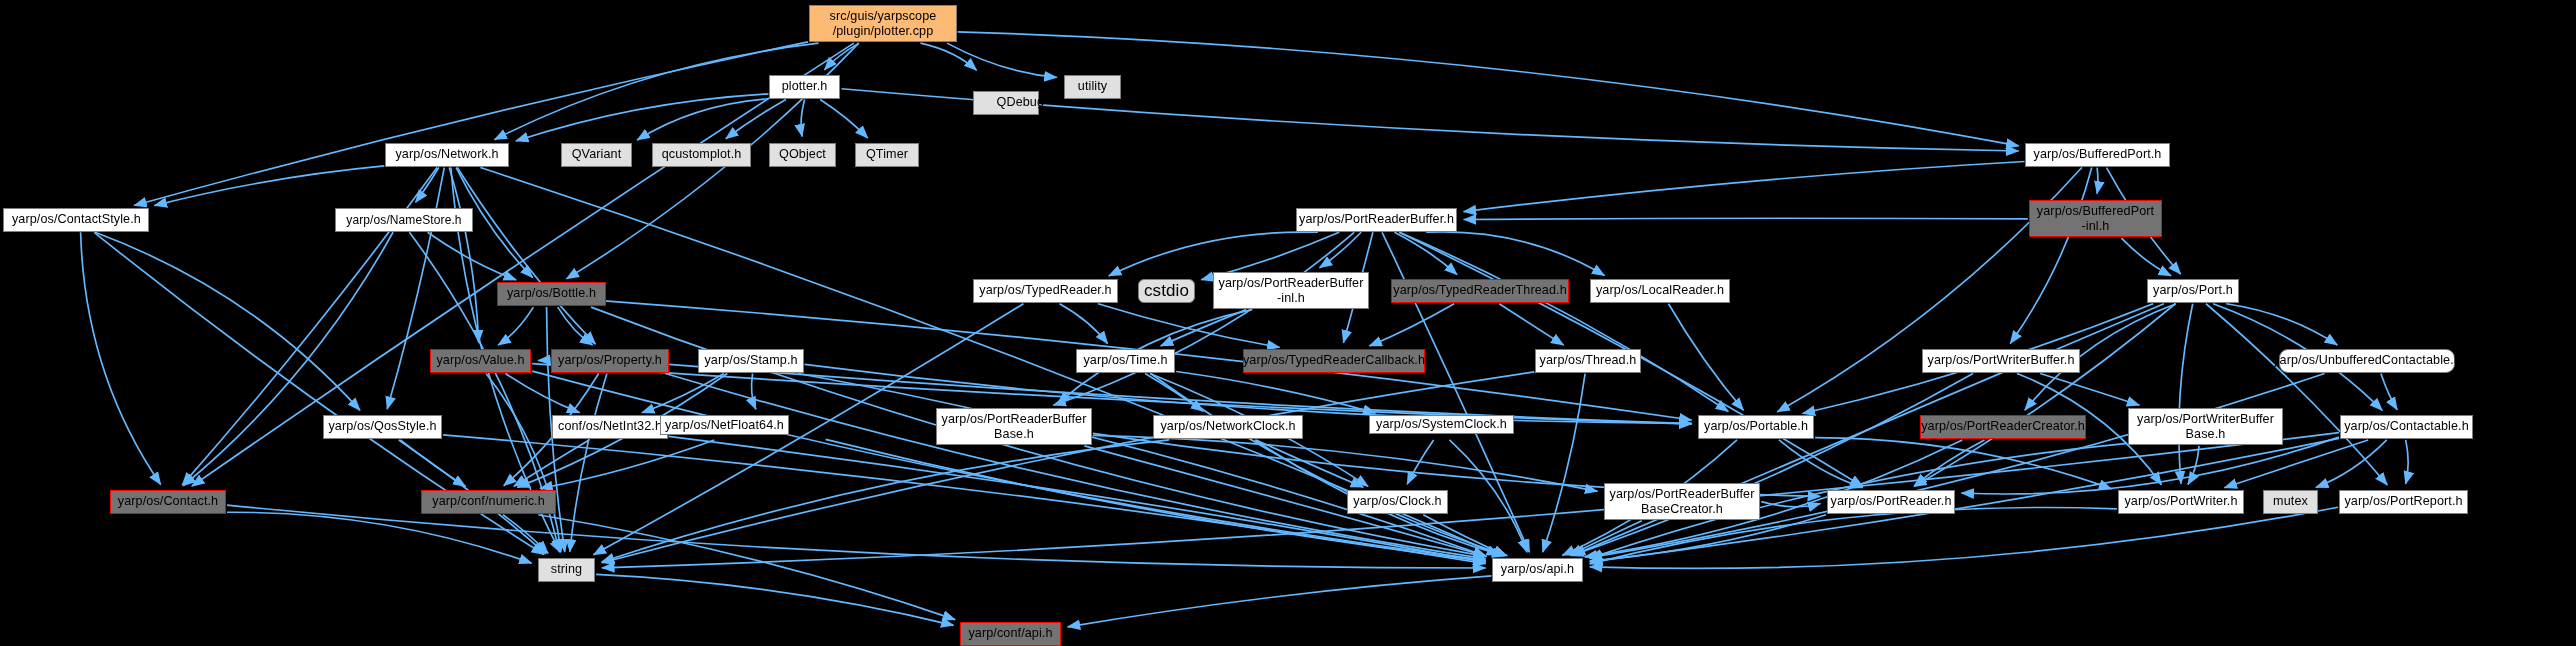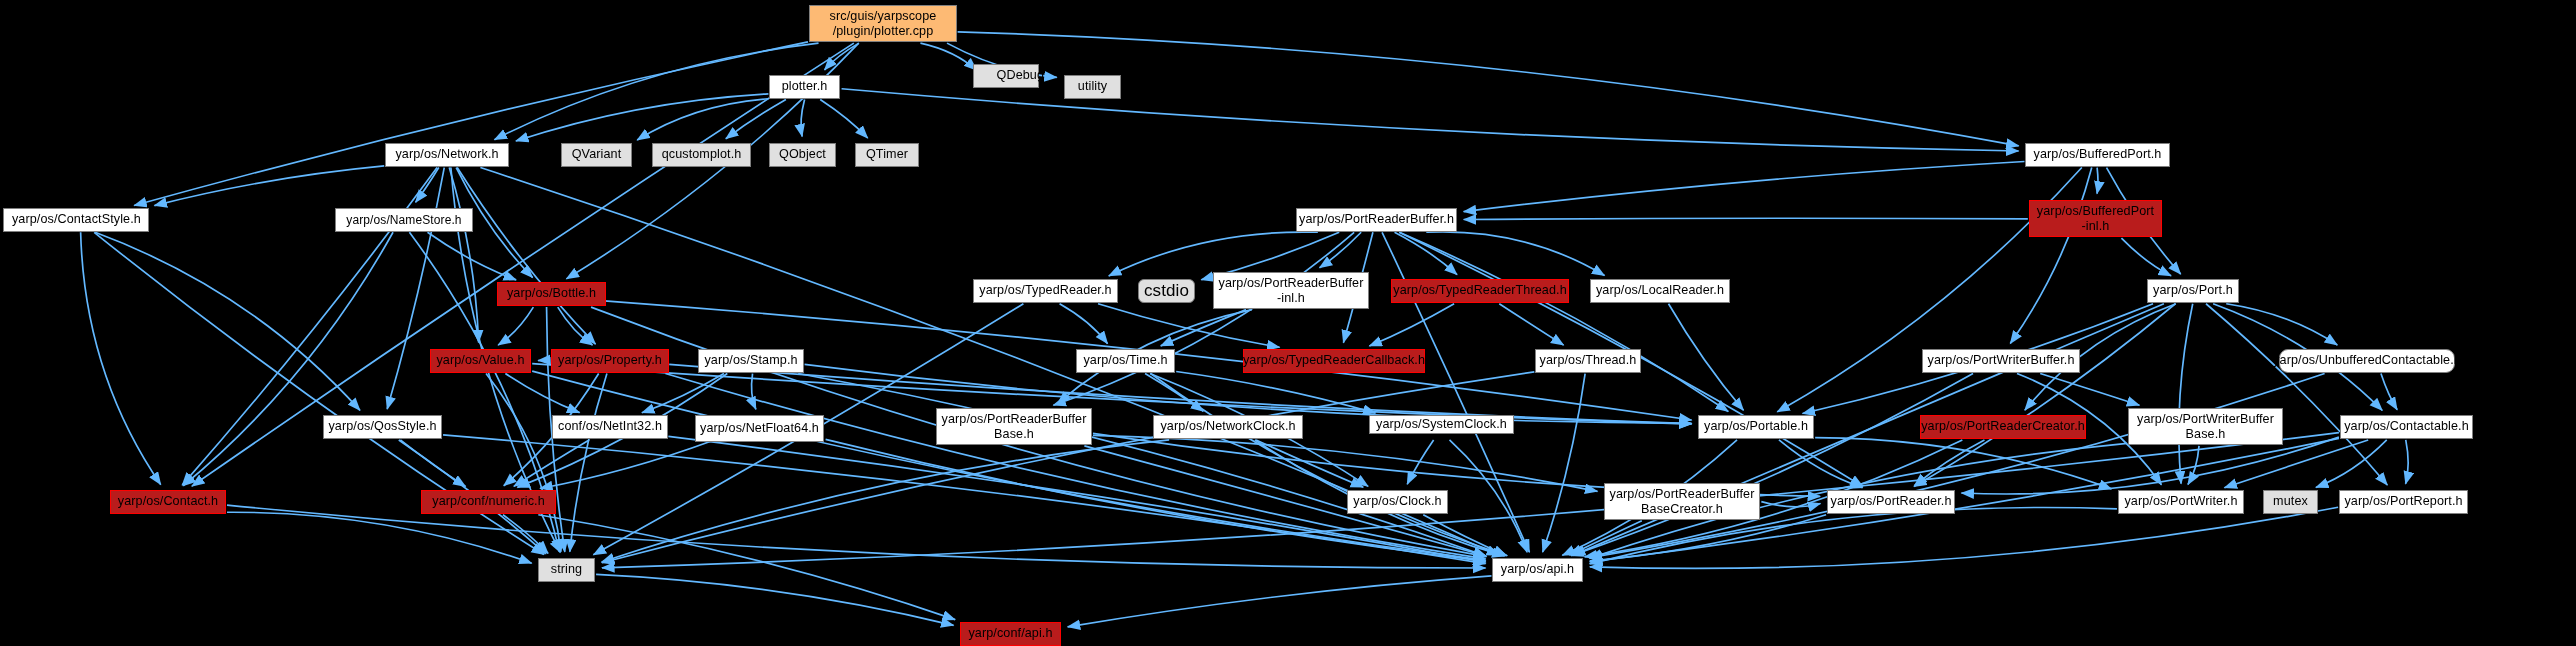--- a/index.html
+++ b/index.html
@@ -40,21 +40,21 @@
   }
   .node.gray {
     background: #e0e0e0;
     border-color: #7f7f7f;
   }
   .node.white {
     background: #ffffff;
     border-color: #7f7f7f;
   }
   .node.red {
-    background: #b91c1c;
+    background: #737373;
     border: 1.7px solid #ff0000;
   }
   .node.root {
     background: #fdba74;
     border-color: #7f7f7f;
     text-align: center;
   }
 </style>
 </head>
 <body>
@@ -198,21 +198,21 @@
         <path d="M2518.0,605.0 Q2196.1,592.7 1890.8,670.4" fill="none" stroke="#63b8ff" stroke-width="2" marker-end="url(#arrow)"></path>
         <path d="M2781.0,603.1 Q2336.4,687.8 1891.0,673.9" fill="none" stroke="#63b8ff" stroke-width="2" marker-end="url(#arrow)"></path>
         <path d="M709.0,683.0 Q928.0,693.4 1134.2,743.6" fill="none" stroke="#63b8ff" stroke-width="2" marker-end="url(#arrow)"></path>
         <path d="M1774.0,684.7 Q1517.0,703.6 1269.9,745.4" fill="none" stroke="#63b8ff" stroke-width="2" marker-end="url(#arrow)"></path>
       </g>
   </svg>
   <div id="node-layer">
       <div class="node root" style="left: 809px; top: 5px; width: 148px; height: 37px; font-size: 12.6px;">src/guis/yarpscope
 /plugin/plotter.cpp</div>
       <div class="node white" style="left: 769px; top: 75px; width: 71px; height: 23.5px; font-size: 12.6px;">plotter.h</div>
-      <div class="node gray" style="left: 973px; top: 64px; width: 66px; height: 23.5px; font-size: 12.6px; padding-left: 32px;">QDebug</div>
+      <div class="node gray" style="left: 973px; top: 91px; width: 66px; height: 23.5px; font-size: 12.6px; padding-left: 32px;">QDebug</div>
       <div class="node gray" style="left: 1064px; top: 75px; width: 57px; height: 23.5px; font-size: 12.6px;">utility</div>
       <div class="node white" style="left: 385px; top: 143px; width: 124px; height: 23.5px; font-size: 12.6px;">yarp/os/Network.h</div>
       <div class="node gray" style="left: 561px; top: 143px; width: 71px; height: 23.5px; font-size: 12.6px;">QVariant</div>
       <div class="node gray" style="left: 652px; top: 143px; width: 99px; height: 23.5px; font-size: 12.6px;">qcustomplot.h</div>
       <div class="node gray" style="left: 769px; top: 143px; width: 67px; height: 23.5px; font-size: 12.6px;">QObject</div>
       <div class="node gray" style="left: 855px; top: 143px; width: 64px; height: 23.5px; font-size: 12.6px;">QTimer</div>
       <div class="node white" style="left: 2025px; top: 143px; width: 145px; height: 23.5px; font-size: 12.6px;">yarp/os/BufferedPort.h</div>
       <div class="node white" style="left: 3.4px; top: 208px; width: 146px; height: 23.5px; font-size: 12.6px;">yarp/os/ContactStyle.h</div>
       <div class="node white" style="left: 335px; top: 208px; width: 138px; height: 23.5px; font-size: 12px;">yarp/os/NameStore.h</div>
       <div class="node white" style="left: 1296px; top: 208px; width: 161px; height: 23.5px; font-size: 12.6px;">yarp/os/PortReaderBuffer.h</div>
@@ -229,21 +229,21 @@
       <div class="node red" style="left: 430px; top: 349px; width: 101px; height: 23.5px; font-size: 12.6px;">yarp/os/Value.h</div>
       <div class="node red" style="left: 551px; top: 349px; width: 118px; height: 23.5px; font-size: 12.6px;">yarp/os/Property.h</div>
       <div class="node white" style="left: 698px; top: 349px; width: 106px; height: 23.5px; font-size: 12.6px;">yarp/os/Stamp.h</div>
       <div class="node white" style="left: 1076px; top: 349px; width: 99px; height: 23.5px; font-size: 12.6px;">yarp/os/Time.h</div>
       <div class="node red" style="left: 1243px; top: 349px; width: 182px; height: 23.5px; font-size: 12.6px;">yarp/os/TypedReaderCallback.h</div>
       <div class="node white" style="left: 1535px; top: 349px; width: 106px; height: 23.5px; font-size: 12.6px;">yarp/os/Thread.h</div>
       <div class="node white" style="left: 1922px; top: 349px; width: 158px; height: 23.5px; font-size: 12.6px;">yarp/os/PortWriterBuffer.h</div>
       <div class="node white" style="left: 2279px; top: 349px; width: 176px; height: 23.5px; font-size: 12.6px; border-radius: 9px;">yarp/os/UnbufferedContactable.h</div>
       <div class="node white" style="left: 323px; top: 415px; width: 119px; height: 23.5px; font-size: 12.6px;">yarp/os/QosStyle.h</div>
       <div class="node white" style="left: 552px; top: 415px; width: 116px; height: 23.5px; font-size: 12.6px;">conf/os/NetInt32.h</div>
-      <div class="node white" style="left: 695px; top: 415px; width: 129px; height: 27px; font-size: 12.6px;">yarp/os/NetFloat64.h</div>
+      <div class="node white" style="left: 660px; top: 415px; width: 129px; height: 20px; font-size: 12.6px;">yarp/os/NetFloat64.h</div>
       <div class="node white" style="left: 936px; top: 408px; width: 156px; height: 37px; font-size: 12.6px;">yarp/os/PortReaderBuffer
 Base.h</div>
       <div class="node white" style="left: 1153px; top: 415px; width: 150px; height: 23.5px; font-size: 12.6px;">yarp/os/NetworkClock.h</div>
       <div class="node white" style="left: 1369px; top: 415px; width: 145px; height: 19px; font-size: 12.6px;">yarp/os/SystemClock.h</div>
       <div class="node white" style="left: 1698px; top: 415px; width: 116px; height: 23.5px; font-size: 12.6px;">yarp/os/Portable.h</div>
       <div class="node red" style="left: 1920px; top: 415px; width: 166px; height: 23.5px; font-size: 12.6px;">yarp/os/PortReaderCreator.h</div>
       <div class="node white" style="left: 2128px; top: 408px; width: 155px; height: 37px; font-size: 12.6px;">yarp/os/PortWriterBuffer
 Base.h</div>
       <div class="node white" style="left: 2340px; top: 415px; width: 133px; height: 23.5px; font-size: 12.6px;">yarp/os/Contactable.h</div>
       <div class="node red" style="left: 110px; top: 490px; width: 116px; height: 23.5px; font-size: 12.6px;">yarp/os/Contact.h</div>

